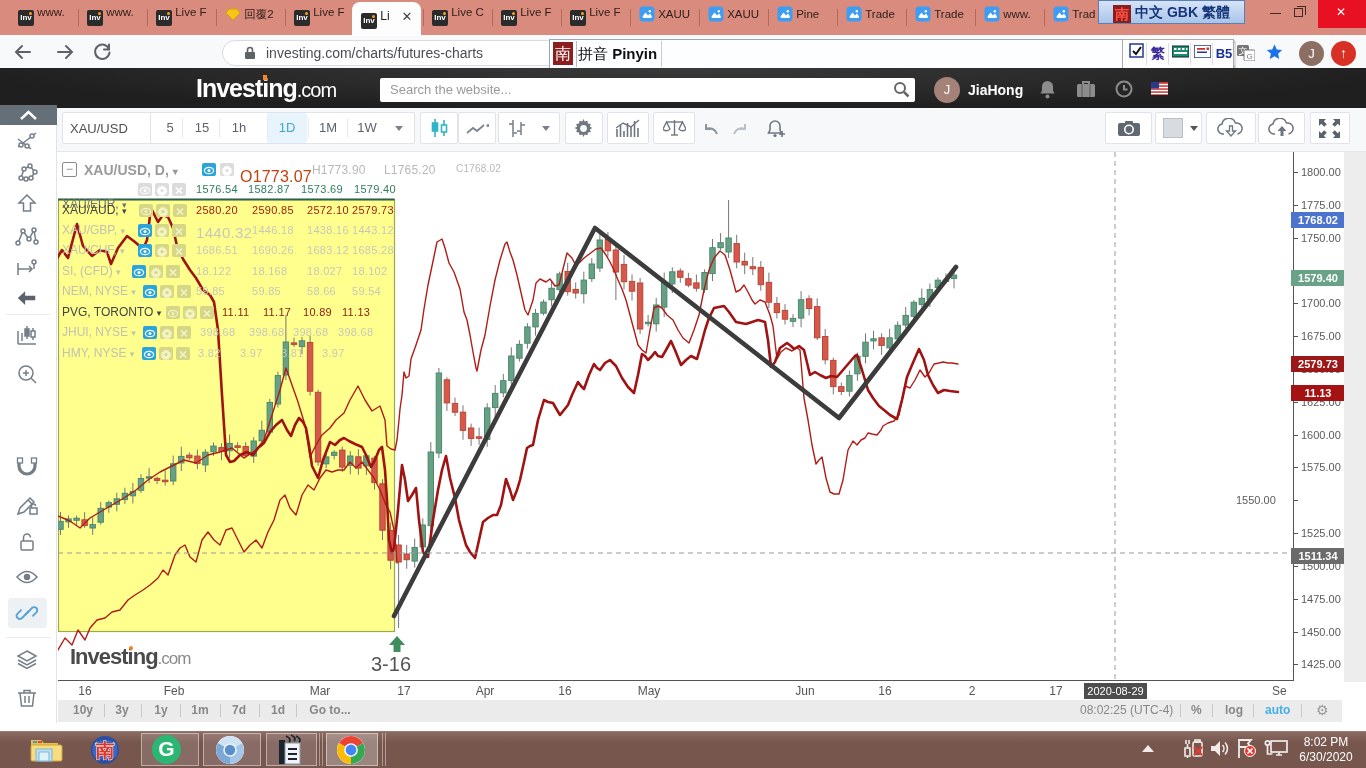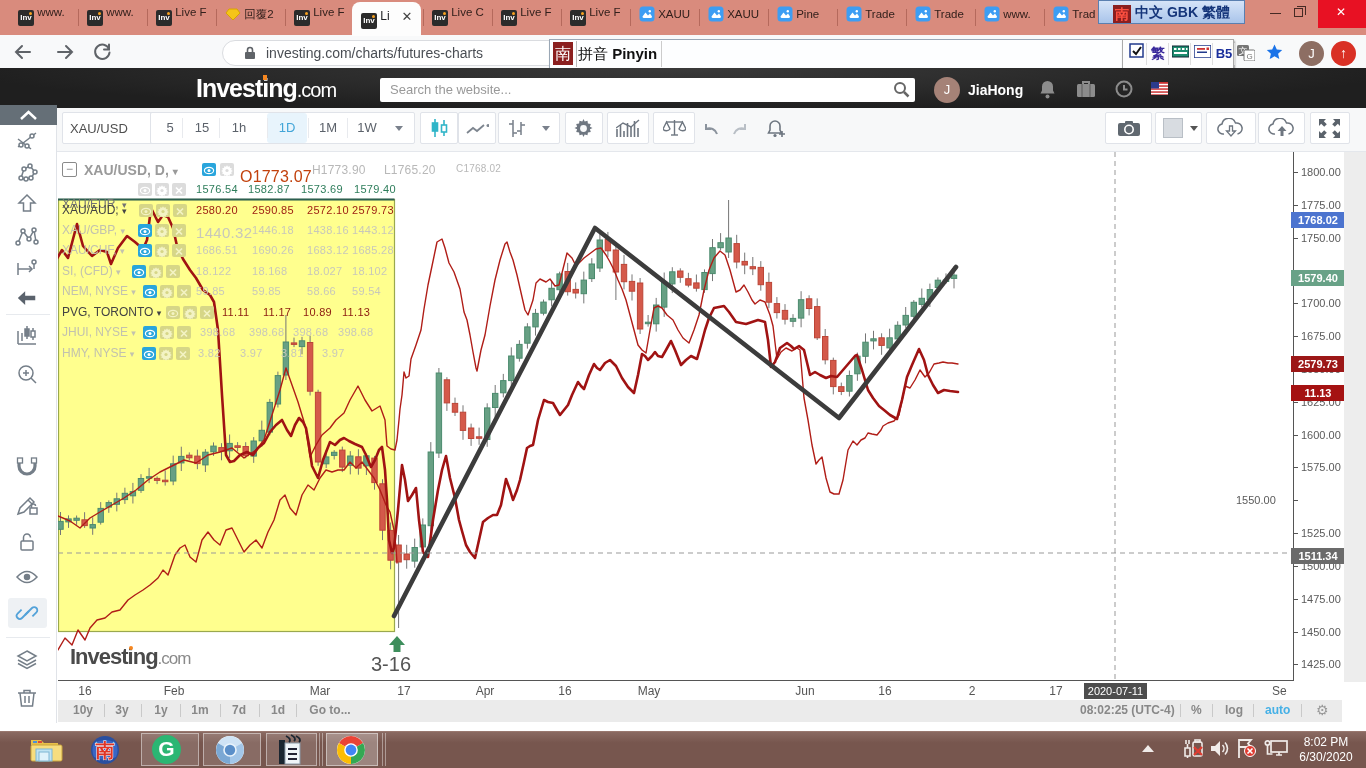--- a/index.html
+++ b/index.html
@@ -853,36 +853,36 @@
 <div class="abs" style="left:306px;top:684px;width:28px;text-align:center;font-size:12px;color:#555">Mar</div>
 <div class="abs" style="left:390px;top:684px;width:28px;text-align:center;font-size:12px;color:#555">17</div>
 <div class="abs" style="left:471px;top:684px;width:28px;text-align:center;font-size:12px;color:#555">Apr</div>
 <div class="abs" style="left:551px;top:684px;width:28px;text-align:center;font-size:12px;color:#555">16</div>
 <div class="abs" style="left:635px;top:684px;width:28px;text-align:center;font-size:12px;color:#555">May</div>
 <div class="abs" style="left:791px;top:684px;width:28px;text-align:center;font-size:12px;color:#555">Jun</div>
 <div class="abs" style="left:871px;top:684px;width:28px;text-align:center;font-size:12px;color:#555">16</div>
 <div class="abs" style="left:958px;top:684px;width:28px;text-align:center;font-size:12px;color:#555">2</div>
 <div class="abs" style="left:1042px;top:684px;width:28px;text-align:center;font-size:12px;color:#555">17</div>
 <div class="abs" style="left:1272px;top:684px;width:28px;text-align:left;font-size:12px;color:#555">Se</div>
-<div class="abs" style="left:1084px;top:683px;width:63px;height:16px;background:#4d4d4d;color:#fff;font-size:11px;text-align:center;line-height:16px">2020-07-11</div>
+<div class="abs" style="left:1084px;top:683px;width:63px;height:16px;background:#4d4d4d;color:#fff;font-size:11px;text-align:center;line-height:16px">2020-08-29</div>
 <div class="abs" style="left:58px;top:700px;width:1284px;height:22px;background:#ebebeb"></div>
 <div class="abs" style="left:58px;top:703px;width:50px;text-align:center;font-size:12px;font-weight:bold;color:#888">10y</div>
 <div class="abs" style="left:97px;top:703px;width:50px;text-align:center;font-size:12px;font-weight:bold;color:#888">3y</div>
 <div class="abs" style="left:136px;top:703px;width:50px;text-align:center;font-size:12px;font-weight:bold;color:#888">1y</div>
 <div class="abs" style="left:175px;top:703px;width:50px;text-align:center;font-size:12px;font-weight:bold;color:#888">1m</div>
 <div class="abs" style="left:214px;top:703px;width:50px;text-align:center;font-size:12px;font-weight:bold;color:#888">7d</div>
 <div class="abs" style="left:253px;top:703px;width:50px;text-align:center;font-size:12px;font-weight:bold;color:#888">1d</div>
 <div class="abs" style="left:305px;top:703px;width:50px;text-align:center;font-size:12px;font-weight:bold;color:#888">Go to...</div>
 <div class="abs" style="left:104px;top:704px;width:1px;height:13px;background:#c9c9c9"></div>
 <div class="abs" style="left:141px;top:704px;width:1px;height:13px;background:#c9c9c9"></div>
 <div class="abs" style="left:180px;top:704px;width:1px;height:13px;background:#c9c9c9"></div>
 <div class="abs" style="left:220px;top:704px;width:1px;height:13px;background:#c9c9c9"></div>
 <div class="abs" style="left:259px;top:704px;width:1px;height:13px;background:#c9c9c9"></div>
 <div class="abs" style="left:296px;top:704px;width:1px;height:13px;background:#c9c9c9"></div>
-<div class="abs" style="left:1080px;top:703px;font-size:12px;font-weight:bold;color:#888">08:02:25 (UTC-4)</div>
+<div class="abs" style="left:1080px;top:703px;font-size:12px;font-weight:normal;color:#888">08:02:25 (UTC-4)</div>
 <div class="abs" style="left:1191px;top:703px;font-size:12px;font-weight:bold;color:#888">%</div>
 <div class="abs" style="left:1225px;top:703px;font-size:12px;font-weight:bold;color:#888">log</div>
 <div class="abs" style="left:1265px;top:703px;font-size:12px;font-weight:bold;color:#45b0e6">auto</div>
 <div class="abs" style="left:1180px;top:704px;width:1px;height:13px;background:#c9c9c9"></div>
 <div class="abs" style="left:1212px;top:704px;width:1px;height:13px;background:#c9c9c9"></div>
 <div class="abs" style="left:1253px;top:704px;width:1px;height:13px;background:#c9c9c9"></div>
 <div class="abs" style="left:1301px;top:704px;width:1px;height:13px;background:#c9c9c9"></div>
 <div class="abs" style="left:1316px;top:702px;font-size:14px;color:#999">⚙</div>
 <div class="abs" style="left:0;top:731px;width:1366px;height:37px;background:linear-gradient(#8a6a62,#77564e 30%,#77564e);border-top:1px solid #99786f"></div>
 <svg class="abs" style="left:30px;top:737px" width="34" height="26" viewBox="0 0 34 26">

